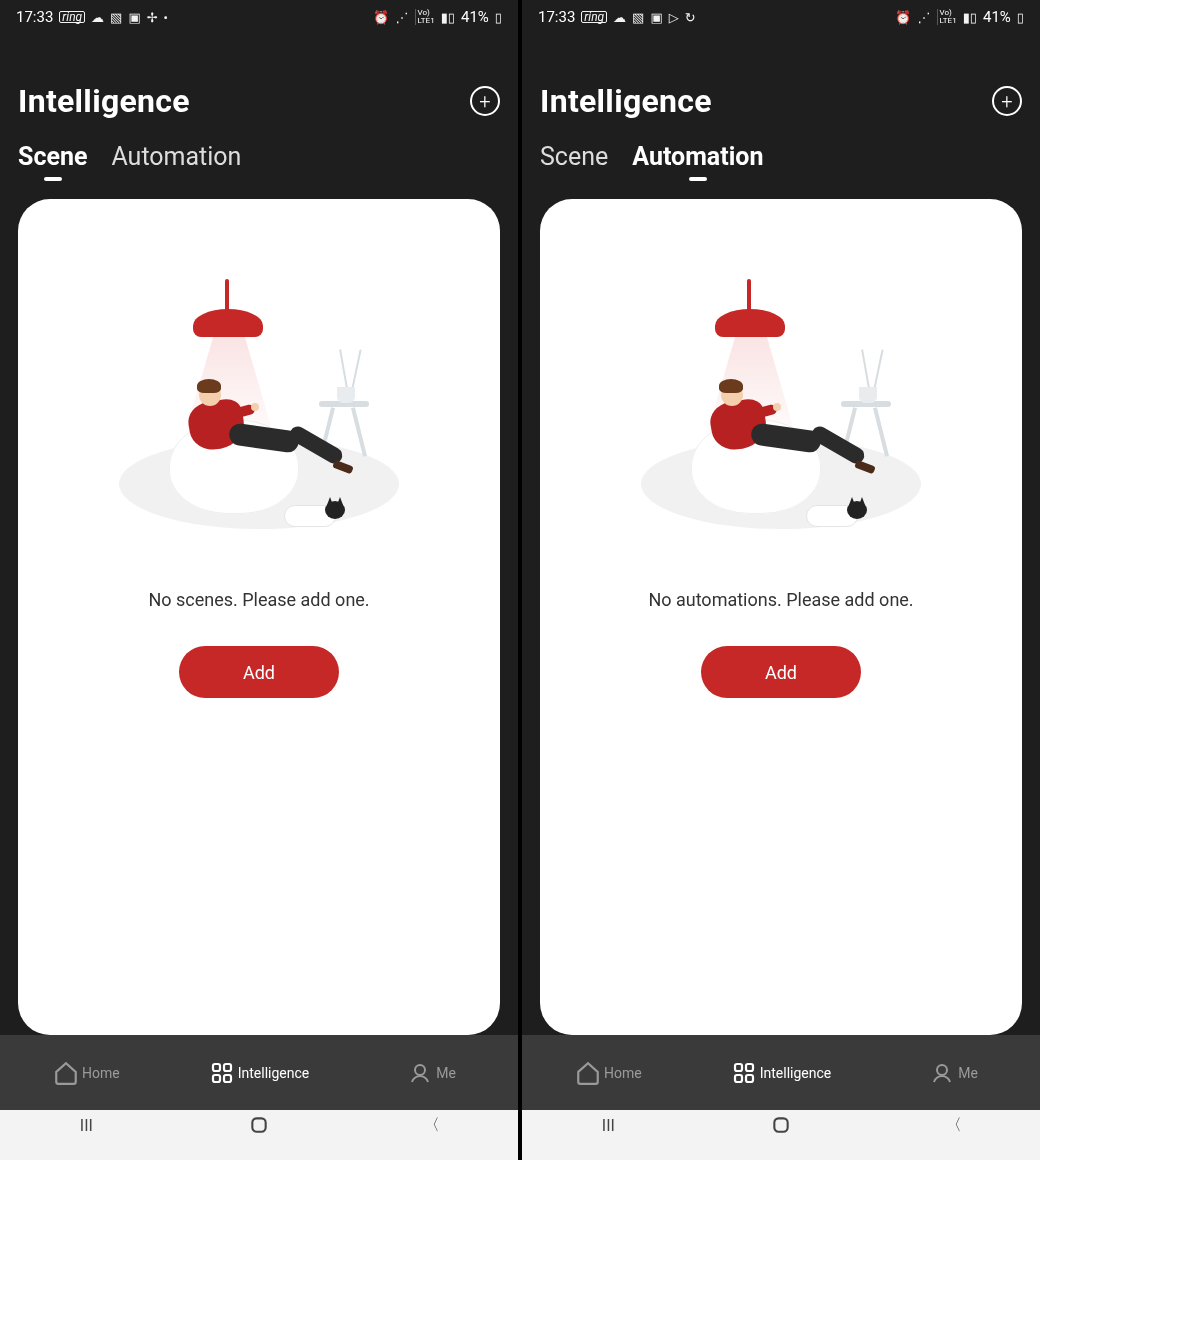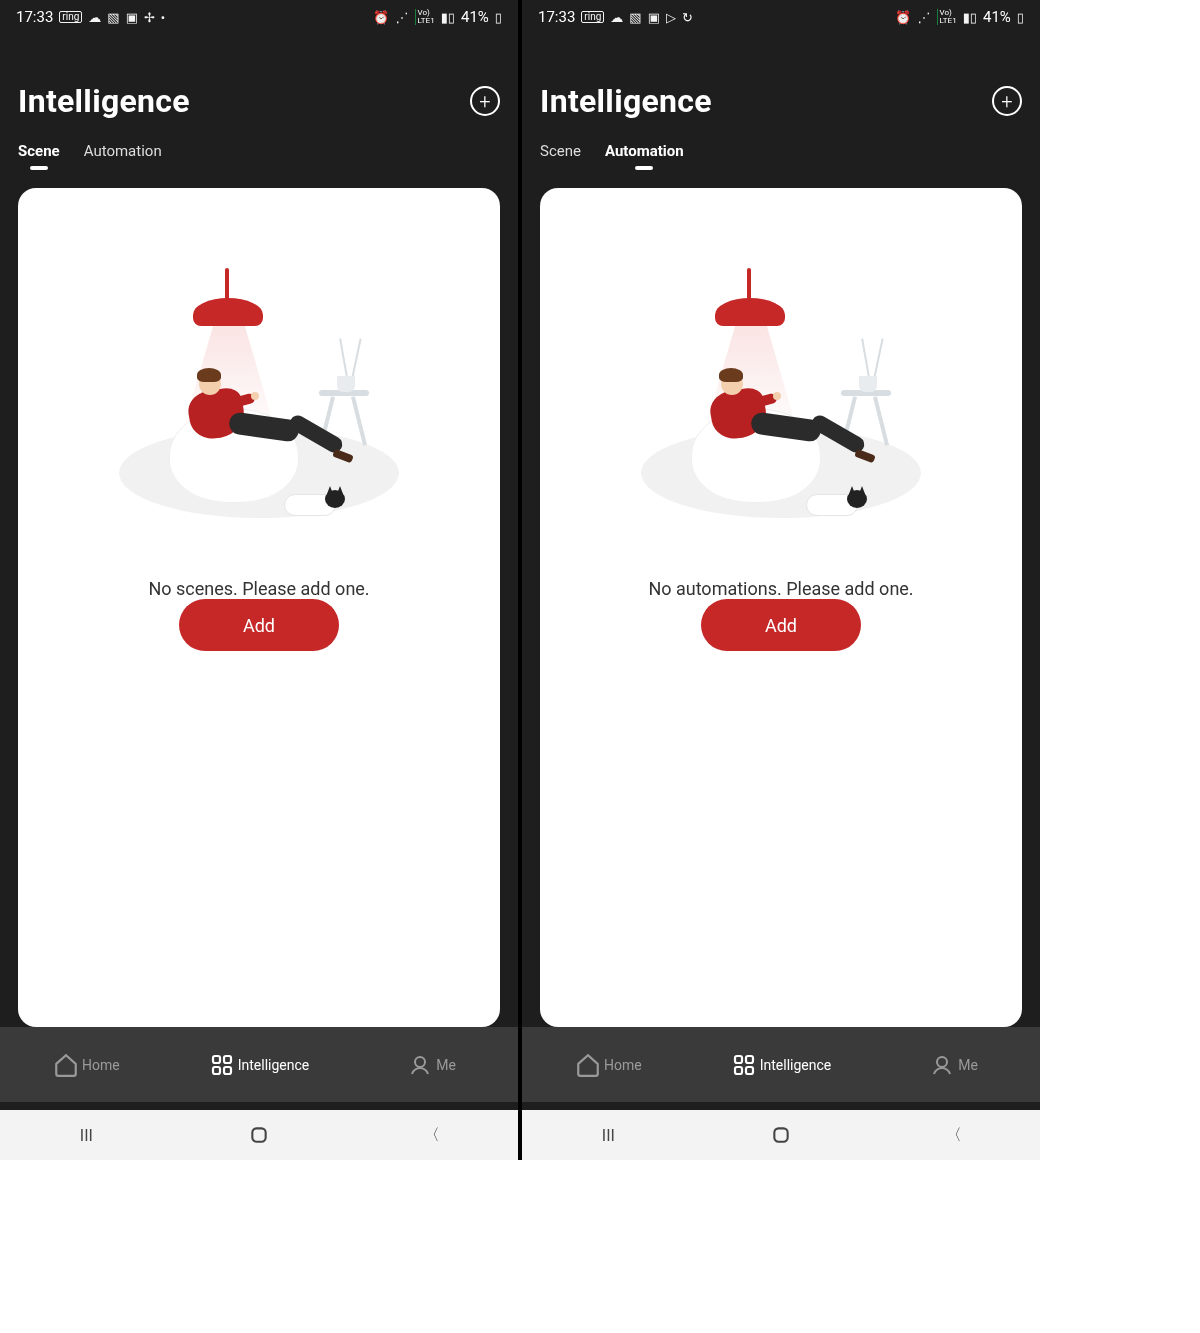--- a/index.html
+++ b/index.html
@@ -4,33 +4,33 @@
 <style>
   * { margin:0; padding:0; box-sizing:border-box; font-family:-apple-system,Roboto,Arial,sans-serif; }
   body { background:#fff; width:1200px; height:1333px; overflow:hidden; }
   .wrap { display:flex; width:1040px; height:1160px; margin:0; }
   .sep { width:4px; background:#000; }
   .phone { flex:1; background:#1e1e1e; display:flex; flex-direction:column; position:relative; color:#fff; }
   
   .status { height:34px; display:flex; align-items:center; justify-content:space-between; padding:0 16px; font-size:15px;gap:42px; }
   .status-left, .status-right { display:flex; align-items:center; gap:6px; }
   .sicon { font-size:13px; opacity:.95; }
-  .ring { font-size:10px; border:1px solid #fff; border-radius:2px; padding:0 2px; line-height:10px; }
+  .ring { font-size:12px; border:1px solid #fff; border-radius:2px; padding:0 2px; line-height:10px;font-style:italic; }
   .lte { font-size:8px; line-height:8px; border-left:1px solid #15803d; padding-left:2px; }
   
   .header { padding:48px 18px 10px; display:flex; align-items:center; justify-content:space-between; }
   .title { font-size:32px; font-weight:700; letter-spacing:.3px; }
   .plus { width:30px; height:30px; border:2.5px solid #fff; border-radius:50%; display:flex; align-items:center; justify-content:center; font-size:20px; font-weight:300; cursor:pointer; }
   
-  .tabs { display:flex; gap:24px; padding:12px 18px 14px; font-size:15px; }
+  .tabs { display:flex; gap:24px; padding:12px 18px 14px; font-size:25px; }
   .tab { position:relative; color:#ddd; cursor:pointer; }
   .tab.active { color:#fff; font-weight:700; }
   .tab.active::after { content:""; position:absolute; left:50%; transform:translateX(-50%); bottom:-10px; width:18px; height:4px; background:#fff; border-radius:2px; }
   
-  .card { margin:14px 18px 0; background:#fff; border-radius:18px; flex:1; display:flex; flex-direction:column; align-items:center; color:#222; padding-top:80px; }
+  .card { margin:14px 18px 0; background:#fff; border-radius:32px; flex:1; display:flex; flex-direction:column; align-items:center; color:#222; padding-top:80px; }
   .illus { width:280px; height:280px; position:relative; }
   .floorshadow { position:absolute; bottom:30px; left:0; width:280px; height:90px; background:#f1f1f1; border-radius:50%; }
   .lampstem { position:absolute; left:106px; top:0; width:4px; height:42px; background:#c62828; border-radius:2px; }
   .lampshade { position:absolute; left:74px; top:30px; width:70px; height:28px; background:#c62828; border-radius:50% 50% 8px 8px / 60% 60% 8px 8px; }
   .lightcone { position:absolute; left:60px; top:55px; width:100px; height:120px; background:linear-gradient(#f8d7d7 0%, rgba(255,255,255,0) 95%); clip-path:polygon(35% 0,65% 0,100% 100%,0 100%); opacity:.7; }
   .beanbag { position:absolute; left:50px; top:140px; width:130px; height:95px; background:#fff; border-radius:55% 55% 50% 50%; box-shadow:0 0 0 1px #eee inset; }
   .head { position:absolute; left:80px; top:105px; width:22px; height:22px; background:#f3cfae; border-radius:50%; }
   .hair { position:absolute; left:78px; top:100px; width:24px; height:14px; background:#6b3b1e; border-radius:50% 50% 30% 30%; }
   .torso { position:absolute; left:70px; top:122px; width:55px; height:48px; background:#b82121; border-radius:40% 30% 50% 45%; transform:rotate(-10deg); }
   .arm { position:absolute; left:108px; top:128px; width:28px; height:10px; background:#b82121; border-radius:5px; transform:rotate(-15deg); }
@@ -44,29 +44,29 @@
   .plantstem { position:absolute; left:218px; top:70px; width:28px; height:52px; }
   .plantstem::before,.plantstem::after{content:"";position:absolute;width:2px;height:45px;background:#d7dde0;border-radius:2px;}
   .plantstem::before{left:6px;transform:rotate(-10deg);}
   .plantstem::after{left:18px;transform:rotate(12deg);}
   .vase { position:absolute; left:218px; top:108px; width:18px; height:16px; background:#e9ecee; border-radius:0 0 6px 6px; }
   .catbody { position:absolute; left:165px; top:226px; width:52px; height:22px; background:#fff; border:1px solid #e5e5e5; border-radius:14px; }
   .cathead { position:absolute; left:206px; top:222px; width:20px; height:18px; background:#222; border-radius:50%; }
   .catear { position:absolute; left:208px; top:218px; width:6px; height:8px; background:#222; clip-path:polygon(50% 0,100% 100%,0 100%); }
   .catear2 { position:absolute; left:218px; top:218px; width:6px; height:8px; background:#222; clip-path:polygon(50% 0,100% 100%,0 100%); }
   .card-msg { margin-top:30px; font-size:18px; color:#333; text-align:center; }
-  .add-btn { width:160px; height:52px; background:#c62828; color:#fff; border:none; border-radius:26px; font-size:18px; cursor:pointer; }
+  .add-btn { margin-top:36px; width:160px; height:52px; background:#c62828; color:#fff; border:none; border-radius:26px; font-size:18px; cursor:pointer; }
   .filler { flex:1; }
   
   .nav { height:75px; background:#3a3a3a; display:flex; }
   .nav-item { flex:1; display:flex; align-items:center; justify-content:center; gap:3px; color:#9a9a9a; font-size:14px; cursor:pointer; }
   .nav-item.active { color:#fff; }
   .nav-ico { width:26px; height:26px; display:flex; align-items:center; justify-content:center; }
   
-  .sysbar { height:50px; background:#f3f3f3; display:flex; align-items:center; justify-content:space-around;margin-top:8px; }
+  .sysbar { height:50px; background:#f3f3f3; display:flex; align-items:flex-start; justify-content:space-around; }
   .sysbtn { width:30px; height:30px; display:flex; align-items:center; justify-content:center; color:#444; cursor:pointer; }
 </style>
 </head>
 <body>
 
 <div class="wrap">
 
   <div class="phone">
     <div class="status">
       <div class="status-left">

